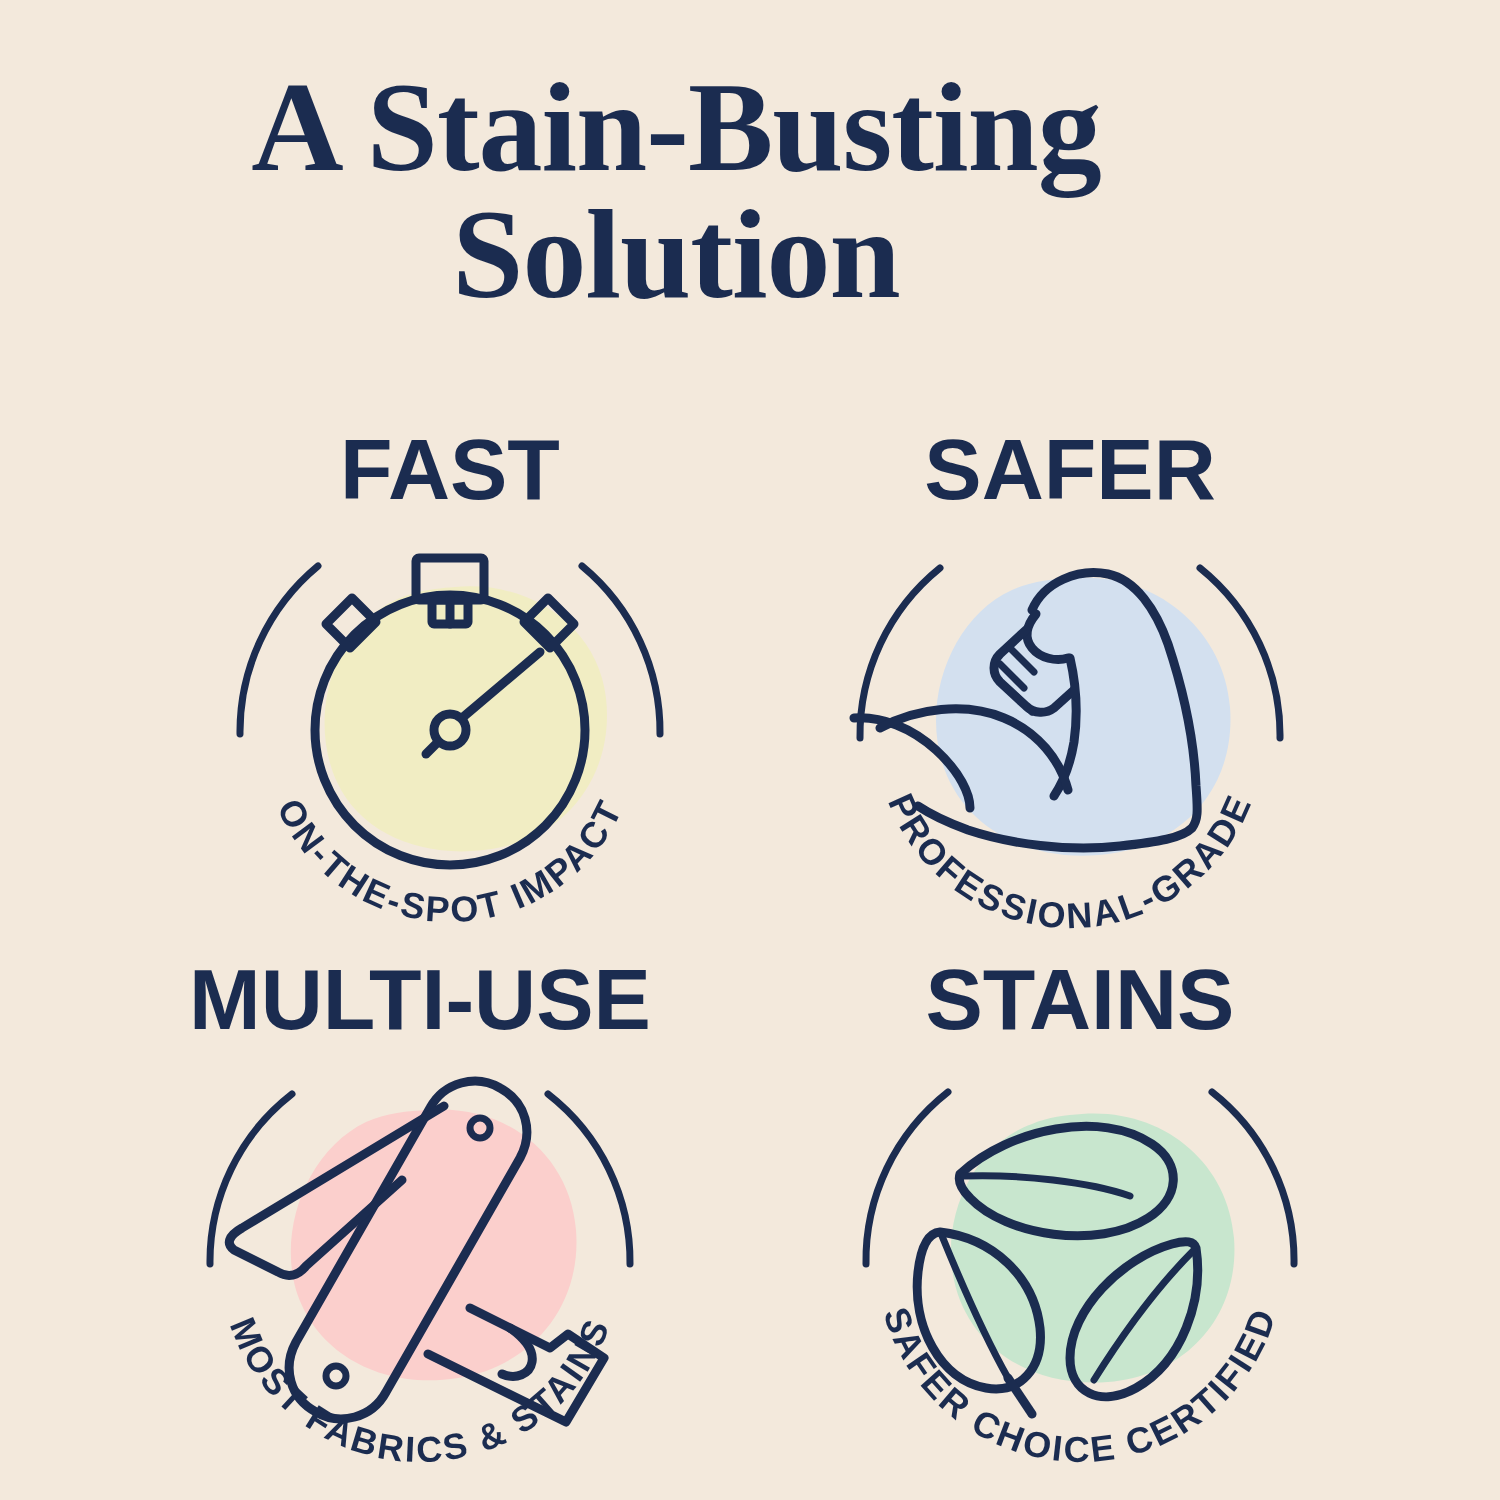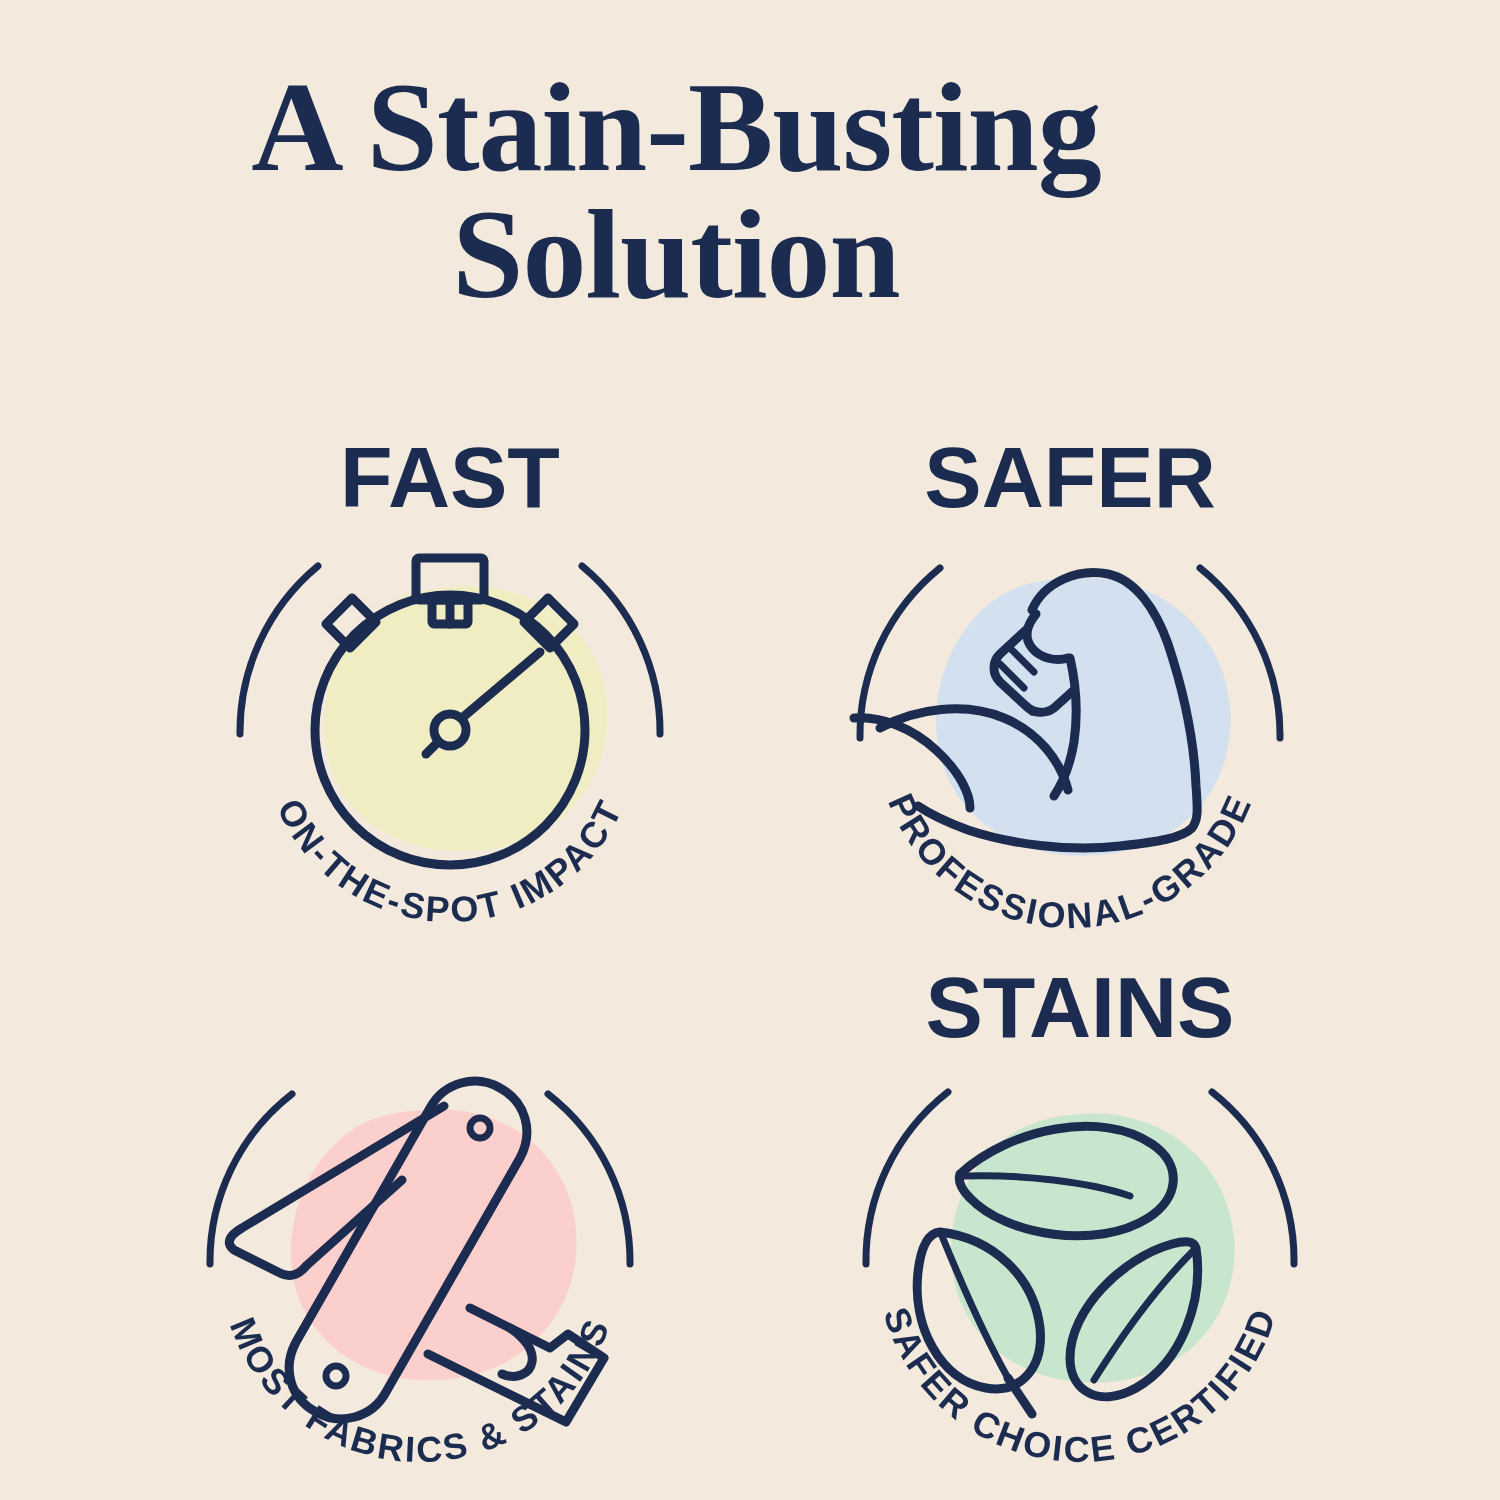--- a/index.html
+++ b/index.html
@@ -50,21 +50,21 @@
     width: 620px;
     height: 530px;
   }
   .badge.pos-tl { left: 140px;  top: 0px;   }
   .badge.pos-tr { left: 760px;  top: 0px;   }
   .badge.pos-bl { left: 110px;  top: 530px; }
   .badge.pos-br { left: 770px;  top: 530px; }
 
   .badge-heading {
     position: absolute;
-    top: 24px;
+    top: 16px;
     left: 0;
     width: 620px;
     text-align: center;
     color: #1b2c50;
     font-size: 86px;
     font-weight: 600;
     letter-spacing: 0px;
     line-height: 1;
     white-space: nowrap;
   }
@@ -210,20 +210,21 @@
           </g>
 
           <text class="arc-text">
             <textPath href="#arcStrong" startOffset="50%" text-anchor="middle">PROFESSIONAL-GRADE</textPath>
           </text>
         </svg>
       </div>
     </div>
 
     <div class="badge pos-bl">
+      <div class="badge-heading">MULTI-USE</div>
       <div class="badge-art">
         <svg viewBox="0 0 500 440" xmlns="http://www.w3.org/2000/svg">
           <defs>
             <path id="arcMulti" d="M 50,230 A 196,196 0 0 0 450,230"></path>
           </defs>
 
           <path d="M 258,78
                    C 338,72 400,124 406,198
                    C 412,274 362,334 288,346
                    C 212,358 146,322 126,258

